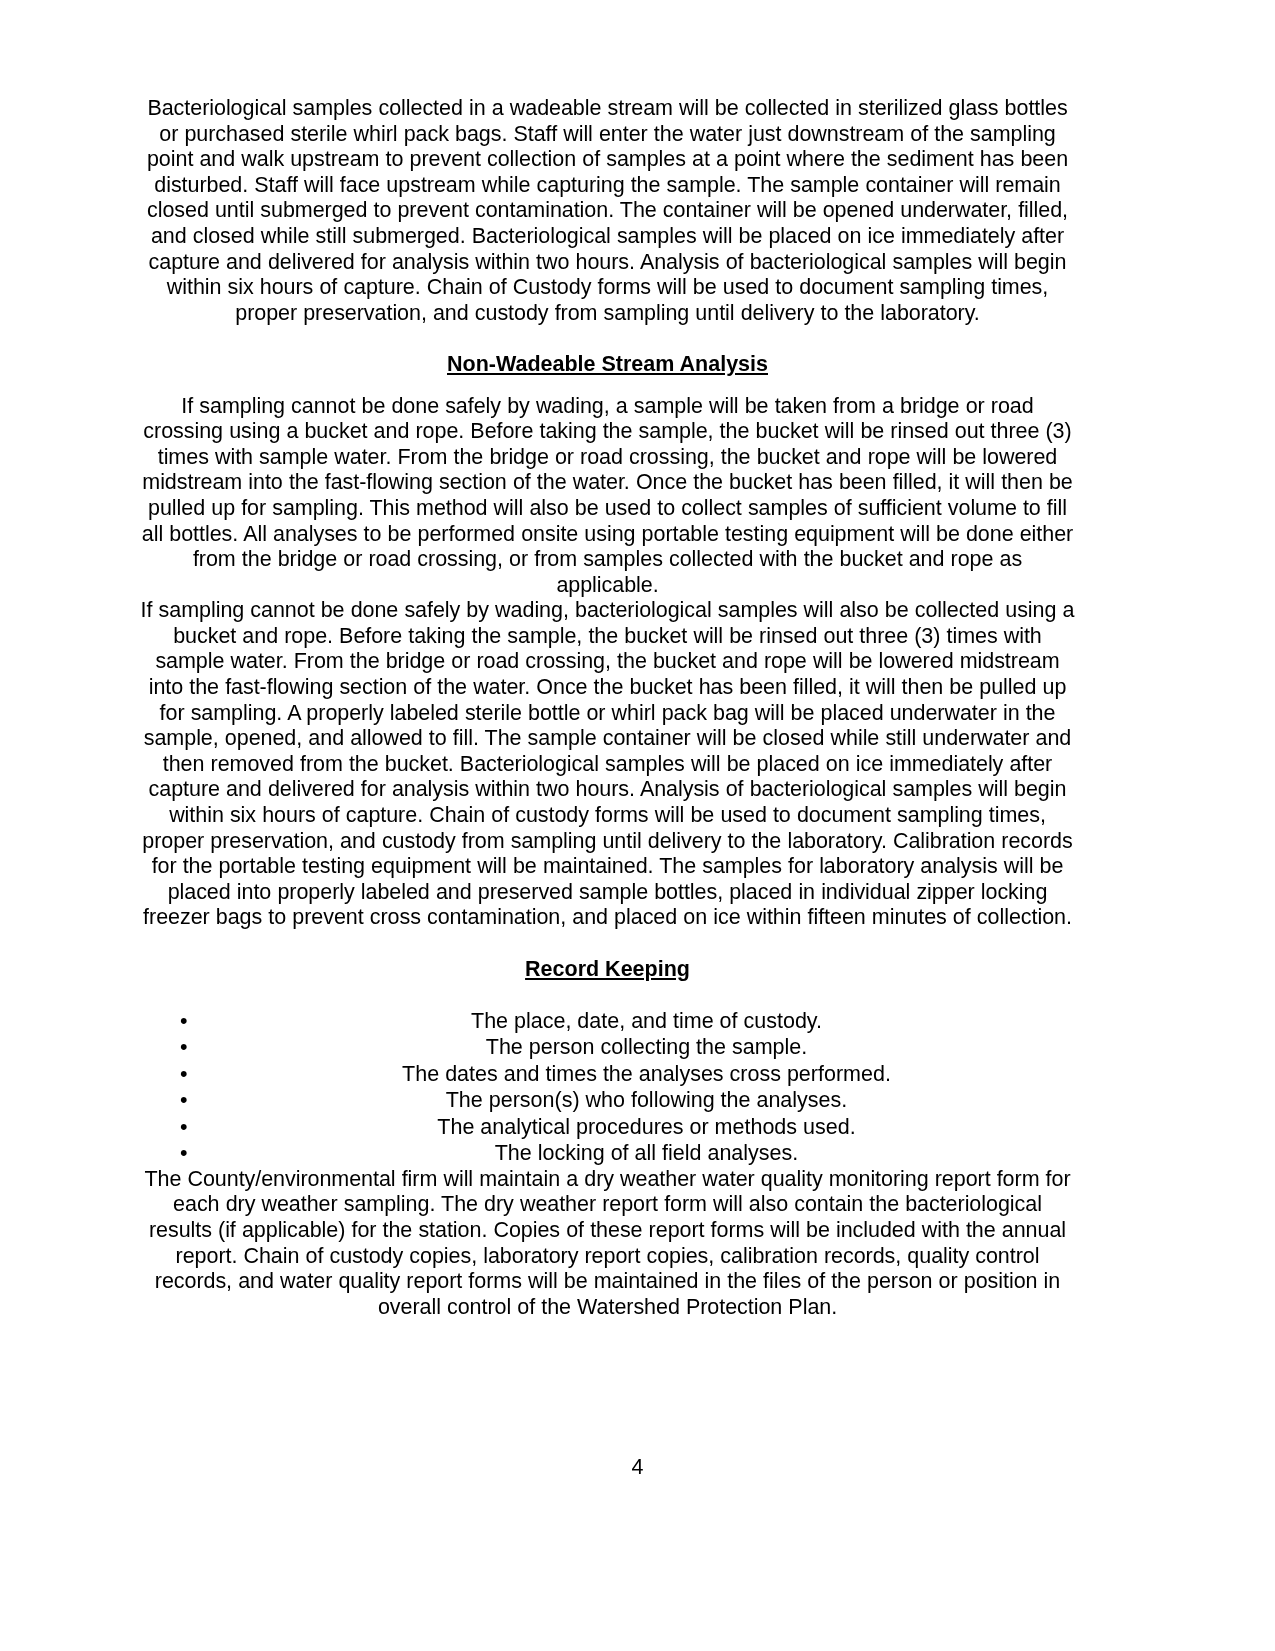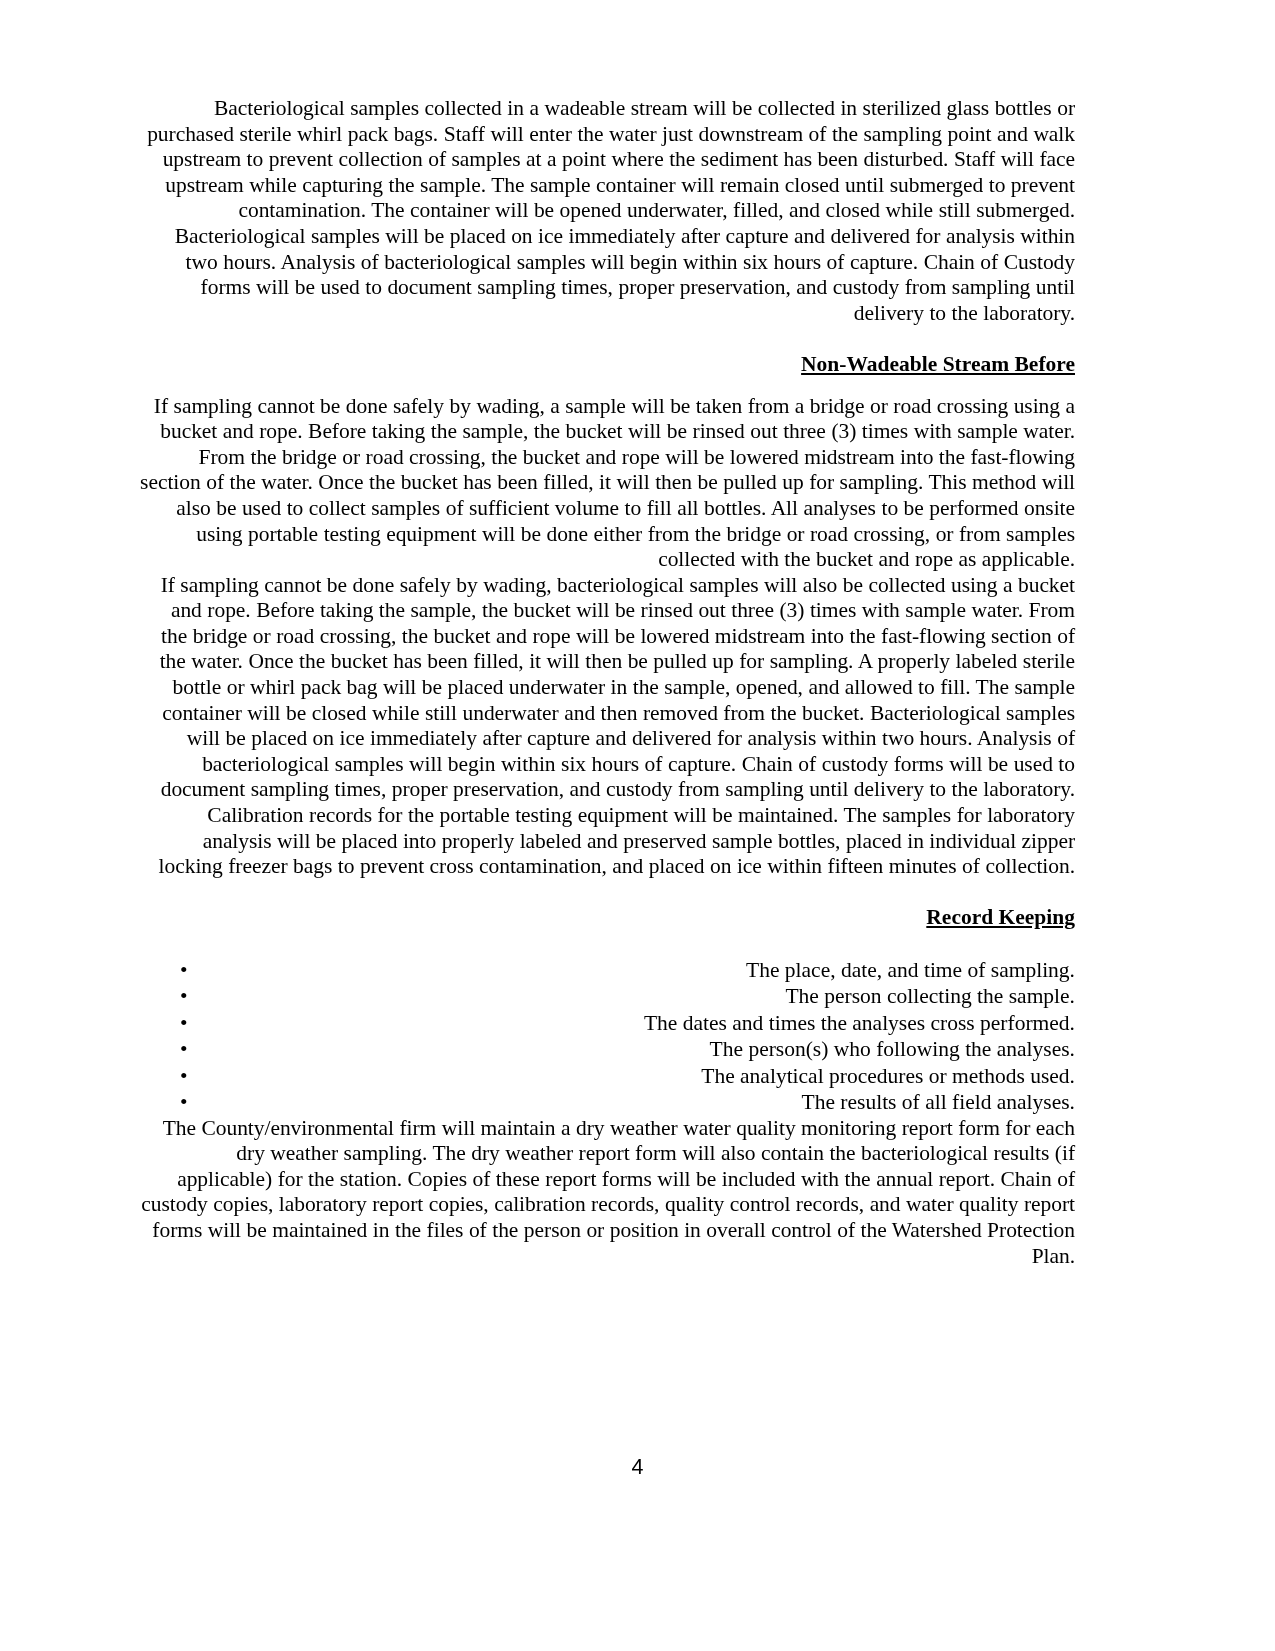--- a/index.html
+++ b/index.html
@@ -18,22 +18,21 @@
     height: 1651px;
     background: #ffffff;
     box-sizing: border-box;
     padding: 96px 128px 0 140px;
     overflow: hidden;
   }
   .doc-body {
     width: 935px;
     font-size: 21.5px;
     line-height: 25.6px;
-    text-align: right;
-    font-family: Liberation Serif, serif;
+    text-align: center;
   }
   p.para {
     margin: 0 0 0 0;
     font-size: 21.5px;
     line-height: 25.6px;
     letter-spacing: -0.05px;
     word-spacing: 0.2px;
   }
   .section-heading {
     font-weight: bold;
@@ -82,54 +81,54 @@
 </style>
 </head>
 <body>
 
 <div class="page">
   <div class="doc-body">
 
     <p class="para">Bacteriological samples collected in a wadeable stream will be collected in sterilized glass bottles or purchased sterile whirl pack bags.  Staff will enter the water just downstream of the sampling point and walk upstream to prevent collection of samples at a point where the sediment has been disturbed.  Staff will face upstream while capturing the sample.  The sample container will remain closed until submerged to prevent contamination.  The container will be opened underwater, filled, and closed while still submerged.  Bacteriological samples will be placed on ice immediately after capture and delivered for analysis within two hours.  Analysis of bacteriological samples will begin within six hours of capture.  Chain of Custody forms will be used to document sampling times, proper preservation, and custody from sampling until delivery to the laboratory.</p>
 
     <div class="heading-block">
-      <span class="section-heading">Non-Wadeable Stream Before</span>
+      <span class="section-heading">Non-Wadeable Stream Analysis</span>
       <p class="para">If sampling cannot be done safely by wading, a sample will be taken from a bridge or road crossing using a bucket and rope.  Before taking the sample, the bucket will be rinsed out three (3) times with sample water.  From the bridge or road crossing, the bucket and rope will be lowered midstream into the fast-flowing section of the water.  Once the bucket has been filled, it will then be pulled up for sampling.  This method will also be used to collect samples of sufficient volume to fill all bottles.  All analyses to be performed onsite using portable testing equipment will be done either from the bridge or road crossing, or from samples collected with the bucket and rope as applicable.</p>
     </div>
 
     <p class="para">If sampling cannot be done safely by wading, bacteriological samples will also be collected using a bucket and rope.  Before taking the sample, the bucket will be rinsed out three (3) times with sample water.  From the bridge or road crossing, the bucket and rope will be lowered midstream into the fast-flowing section of the water.  Once the bucket has been filled, it will then be pulled up for sampling.  A properly labeled sterile bottle or whirl pack bag will be placed underwater in the sample, opened, and allowed to fill.  The sample container will be closed while still underwater and then removed from the bucket.  Bacteriological samples will be placed on ice immediately after capture and delivered for analysis within two hours.  Analysis of bacteriological samples will begin within six hours of capture.  Chain of custody forms will be used to document sampling times, proper preservation, and custody from sampling until delivery to the laboratory.  Calibration records for the portable testing equipment will be maintained.  The samples for laboratory analysis will be placed into properly labeled and preserved sample bottles, placed in individual zipper locking freezer bags to prevent cross contamination, and placed on ice within fifteen minutes of collection.</p>
 
     <div class="heading-block">
       <span class="section-heading">Record Keeping</span>
     </div>
 
     <ul class="bullets">
       <li>
         <span class="bullet-glyph">•</span>
-        <span>The place, date, and time of sampling.</span>
+        <span>The place, date, and time of custody.</span>
       </li>
       <li>
         <span class="bullet-glyph">•</span>
         <span>The person collecting the sample.</span>
       </li>
       <li>
         <span class="bullet-glyph">•</span>
         <span>The dates and times the analyses cross performed.</span>
       </li>
       <li>
         <span class="bullet-glyph">•</span>
         <span>The person(s) who following the analyses.</span>
       </li>
       <li>
         <span class="bullet-glyph">•</span>
         <span>The analytical procedures or methods used.</span>
       </li>
       <li>
         <span class="bullet-glyph">•</span>
-        <span>The results of all field analyses.</span>
+        <span>The locking of all field analyses.</span>
       </li>
     </ul>
 
     <p class="para">The County/environmental firm will maintain a dry weather water quality monitoring report form for each dry weather sampling.  The dry weather report form will also contain the bacteriological results (if applicable) for the station.  Copies of these report forms will be included with the annual report.  Chain of custody copies, laboratory report copies, calibration records, quality control records, and water quality report forms will be maintained in the files of the person or position in overall control of the Watershed Protection Plan.</p>
 
   </div>
 
   <div class="page-number">4</div>
 </div>
 

